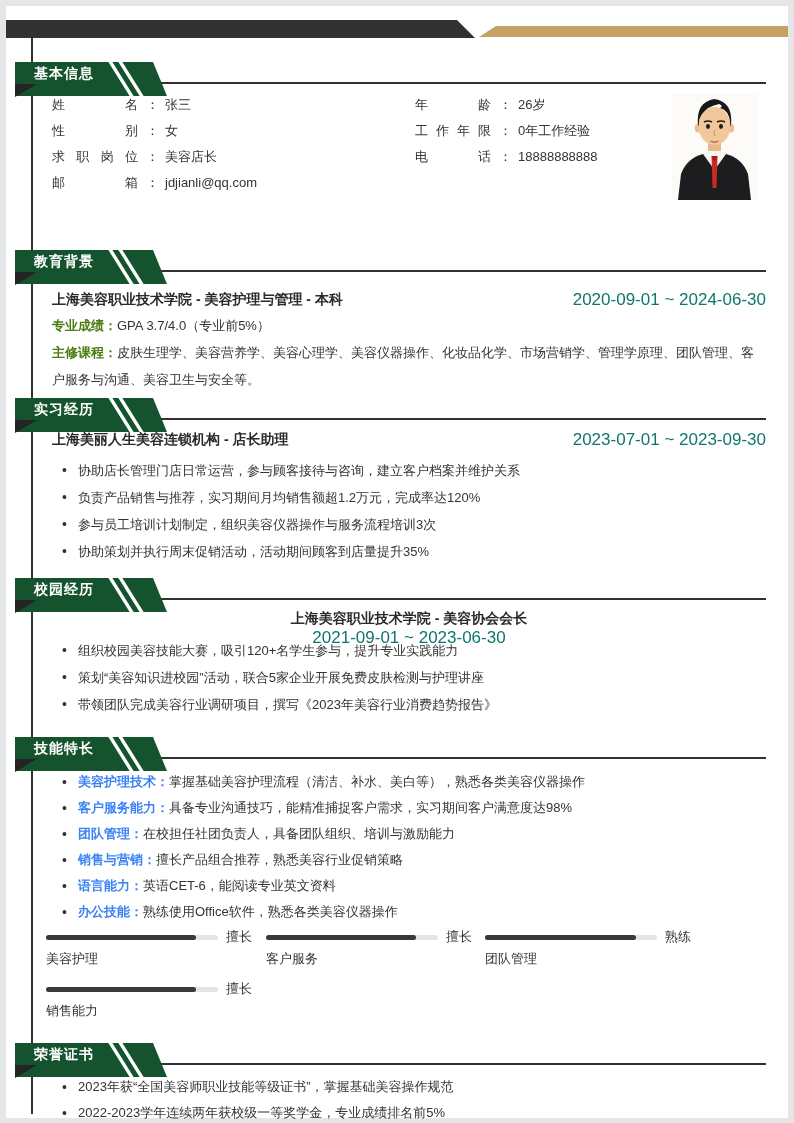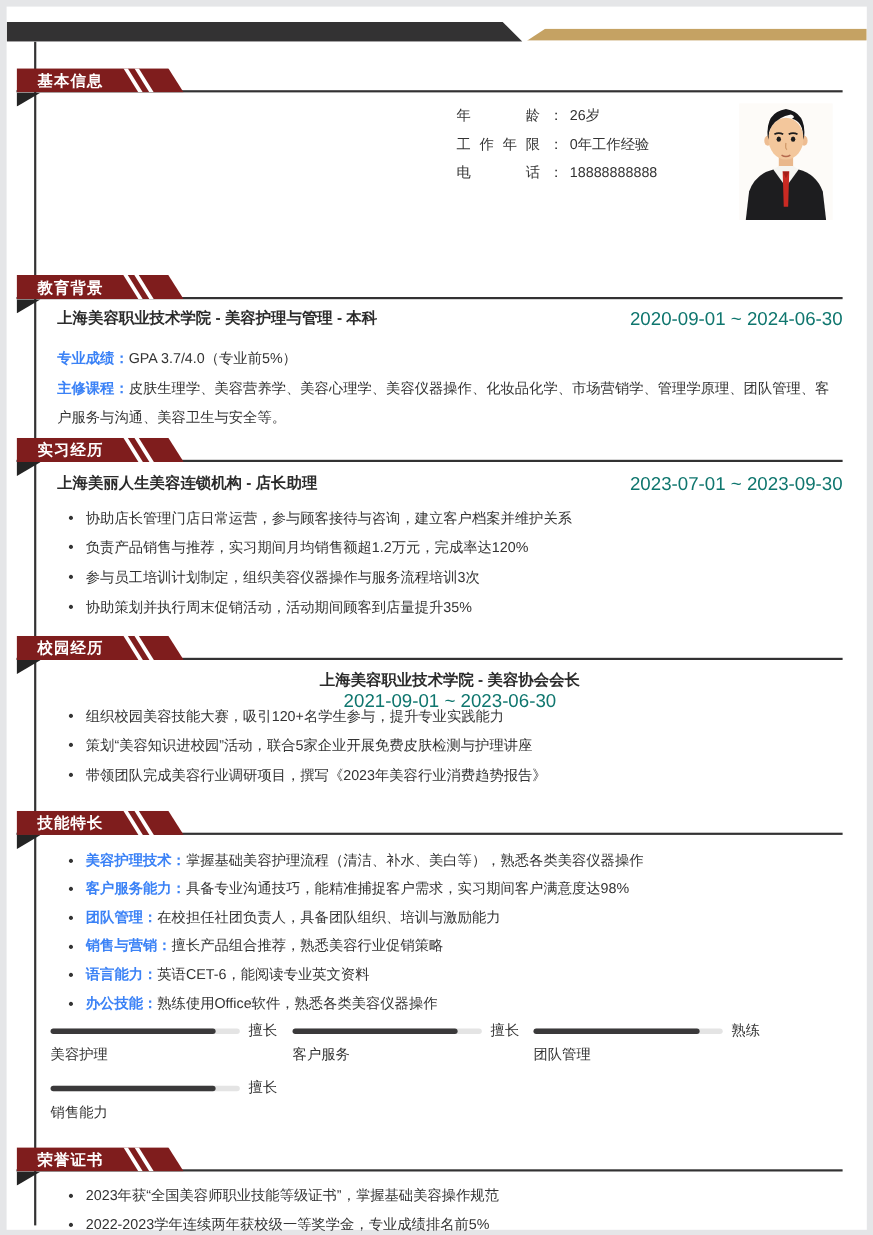--- a/index.html
+++ b/index.html
@@ -29,22 +29,22 @@
   .vline {
     position:absolute; left:25px; top:32px; width:2px; height:1076px;
     background:#333233;
   }
   
   .badge { position:absolute; left:9px; height:22px; }
   .badge-underline {
     position:absolute; left:0; top:20px; width:751px; height:2px; background:#333233;
   }
   .badge-body {
-    position:absolute; left:0; top:0; width:152px; height:22px;
-    background:#7f1d1d; color:#fff;
+    position:absolute; left:0; top:0; width:152px; height:34px;
+    background:#14532d; color:#fff;
     clip-path:polygon(0 0,138px 0,152px 100%,0 100%);
     font-size:14px; font-weight:bold; letter-spacing:1px;
     line-height:22px; padding-left:19px;
   }
   .badge-stripe {
     position:absolute; top:0; bottom:0; width:4px; background:#fff;
     transform:skewX(32deg);
   }
   .stripe-1 { left:104px; }
   .stripe-2 { left:114px; }
@@ -73,21 +73,21 @@
   .title-row {
     position:absolute; left:46px; width:714px; height:20px;
     display:flex; justify-content:space-between; align-items:center;
   }
   .title-row .org { font-size:14px; font-weight:bold; color:#2b2b2b; }
   .title-row .date { font-size:17px; color:#0f766e; }
   .para {
     position:absolute; left:46px; width:714px;
     font-size:13px; line-height:27px;
   }
-  .para b { color:#3b82f6; }
+  .para b { color:#4d7c0f; }
   .bullets { position:absolute; left:56px; width:704px; font-size:13px; }
   .bullet { line-height:27px; padding-left:16px; position:relative; white-space:nowrap; }
   .bullet::before {
     content:"•"; position:absolute; left:0; top:0; color:#333; font-size:14px;
   }
   .bullet b { color:#3b82f6; }
   .bullets.tight .bullet { line-height:26px; }
   
   .bar-cell { position:absolute; width:215px; height:44px; }
   .bar-track {
@@ -110,20 +110,34 @@
   <div class="badge" style="top:56px;">
     <div class="badge-underline"></div>
     <div class="badge-body">
       <span>基本信息</span>
       <div class="badge-stripe stripe-1"></div>
       <div class="badge-stripe stripe-2"></div>
     </div>
     <div class="badge-fold"></div>
   </div>
 
+  <div class="info-col left">
+    <div class="info-row">
+      <span class="f-label">姓名</span><span class="f-colon">：</span><span>张三</span>
+    </div>
+    <div class="info-row">
+      <span class="f-label">性别</span><span class="f-colon">：</span><span>女</span>
+    </div>
+    <div class="info-row">
+      <span class="f-label">求职岗位</span><span class="f-colon">：</span><span>美容店长</span>
+    </div>
+    <div class="info-row">
+      <span class="f-label">邮箱</span><span class="f-colon">：</span><span>jdjianli@qq.com</span>
+    </div>
+  </div>
 
   <div class="info-col right">
     <div class="info-row">
       <span class="f-label">年龄</span><span class="f-colon">：</span><span>26岁</span>
     </div>
     <div class="info-row">
       <span class="f-label">工作年限</span><span class="f-colon">：</span><span>0年工作经验</span>
     </div>
     <div class="info-row">
       <span class="f-label">电话</span><span class="f-colon">：</span><span>18888888888</span>
@@ -166,21 +180,21 @@
   <div class="badge" style="top:244px;">
     <div class="badge-underline"></div>
     <div class="badge-body">
       <span>教育背景</span>
       <div class="badge-stripe stripe-1"></div>
       <div class="badge-stripe stripe-2"></div>
     </div>
     <div class="badge-fold"></div>
   </div>
 
-  <div class="title-row" style="top:274px;">
+  <div class="title-row" style="top:284px;">
     <span class="org">上海美容职业技术学院 - 美容护理与管理 - 本科</span>
     <span class="date">2020-09-01 ~ 2024-06-30</span>
   </div>
   <div class="para" style="top:306px;">
     <div><b>专业成绩：</b><span>GPA 3.7/4.0（专业前5%）</span></div>
     <div><b>主修课程：</b><span>皮肤生理学、美容营养学、美容心理学、美容仪器操作、化妆品化学、市场营销学、管理学原理、团队管理、客户服务与沟通、美容卫生与安全等。</span></div>
   </div>
 
   <div class="badge" style="top:392px;">
     <div class="badge-underline"></div>

